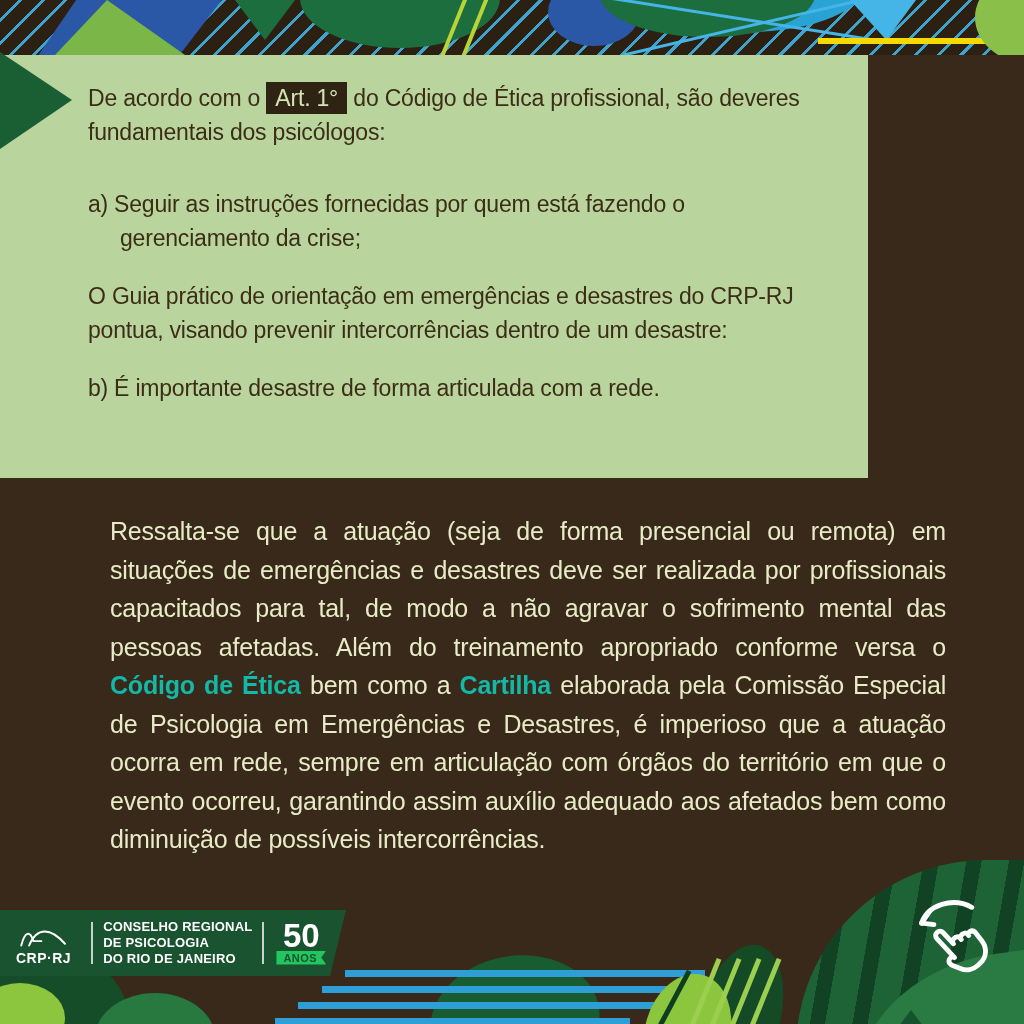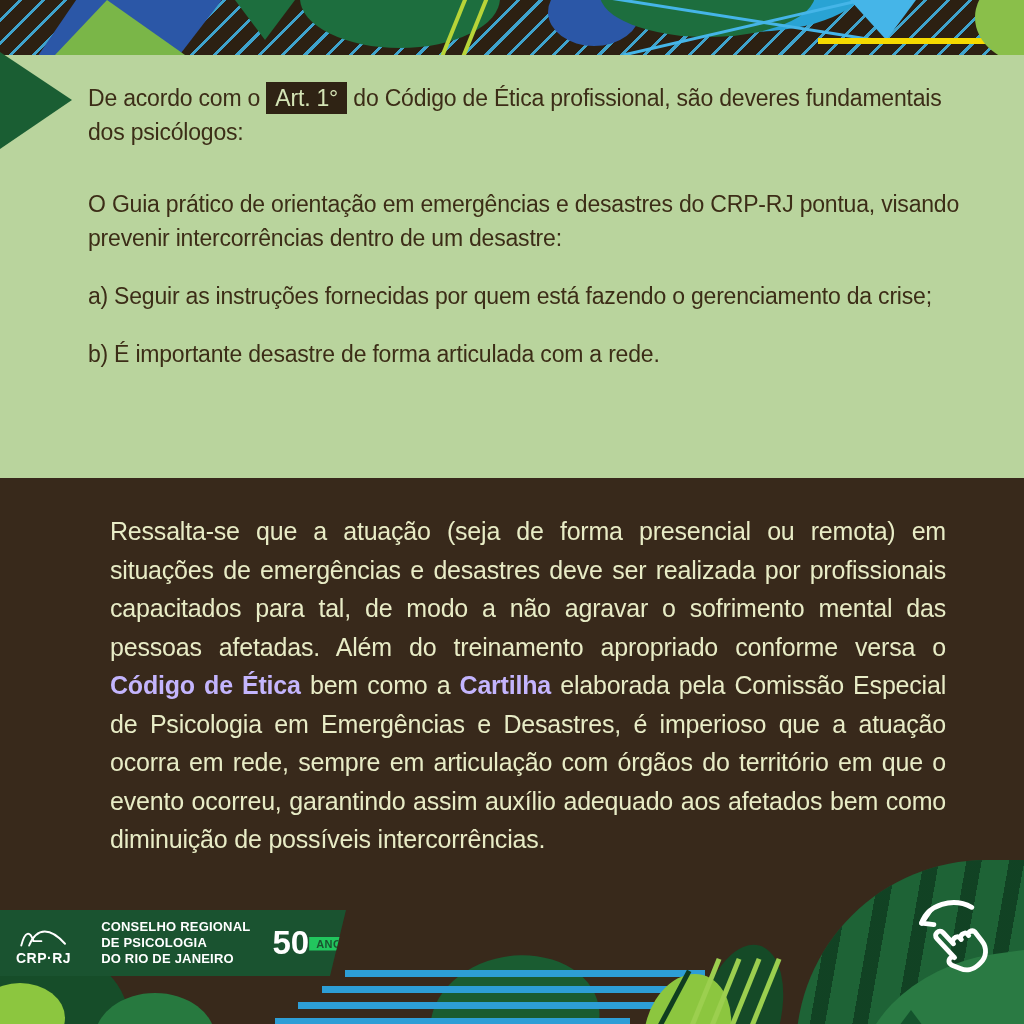--- a/index.html
+++ b/index.html
@@ -19,36 +19,36 @@
   .blue-halfdisc{left:548px;top:-22px;width:92px;height:68px;background:#2b57a7;border-radius:50%;}
   .teal-ellipse{left:628px;top:-70px;width:240px;height:102px;background:#29a3d4;border-radius:50%;}
   .green-blob{left:600px;top:-48px;width:215px;height:85px;background:#1d6e3e;border-radius:50%;}
   .cyan-line1{left:600px;top:18px;width:290px;height:3px;background:#45b5e8;transform:rotate(9deg);}
   .cyan-line2{left:620px;top:22px;width:280px;height:3px;background:#45b5e8;transform:rotate(-13deg);}
   .cyan-wedge{left:850px;top:0;width:66px;height:40px;background:#45b5e8;clip-path:polygon(0 0,100% 0,55% 100%);}
   .yellow-line{left:818px;top:38px;width:172px;height:6px;background:#f5d900;}
   .lime-blob{left:975px;top:-30px;width:120px;height:95px;background:#8abf4a;border-radius:50%;}
 
   
-  .panel{position:absolute;left:0;top:55px;width:1024px;height:423px;background:#b9d49d;z-index:2;
+  .panel{position:absolute;left:0;top:55px;width:868px;height:423px;background:#b9d49d;z-index:2;
          box-sizing:border-box;padding:26px 58px 0 88px;color:#3c2d17;}
   .panel-arrow{position:absolute;left:0;top:-3px;width:0;height:0;
                border-top:48px solid transparent;border-bottom:49px solid transparent;border-left:72px solid #1a5e33;}
   .p{margin:0 0 24px 0;font-size:23px;line-height:34px;letter-spacing:-0.2px;}
   .p-intro{margin-bottom:38px;}
   .p-item{padding-left:32px;text-indent:-32px;}
   .p-item .marker{margin-right:6px;}
   .p-last{margin-bottom:0;}
   .seg-box{background:#2f2314;color:#d4e4b5;padding:3px 9px;}
 
   
   .dark-section{position:absolute;left:0;top:478px;width:1024px;height:546px;background:#38291b;overflow:hidden;z-index:2;}
   .dark-p{margin:34px 78px 0 110px;font-size:25px;line-height:38.5px;letter-spacing:-0.2px;
           text-align:justify;color:#e8ecc6;position:relative;z-index:3;}
-  .seg-green{color:#c4b5fd;font-weight:bold;}
+  .seg-green{color:#14b8a6;font-weight:bold;}
 
   
   .leaf-dark-1{left:-30px;top:470px;width:160px;height:140px;background:#164d29;border-radius:50%;transform:rotate(15deg);}
   .leaf-lime-left{left:-25px;top:505px;width:90px;height:70px;background:#8cc63f;border-radius:50%;}
   .leaf-mid-left{left:95px;top:515px;width:120px;height:90px;background:#27793f;border-radius:50%;}
   .leaf-dark-2{left:430px;top:478px;width:170px;height:130px;background:#1a5c31;border-radius:50%;transform:rotate(-10deg);}
   .leaf-dark-3{left:700px;top:465px;width:80px;height:150px;background:#154a27;border-radius:50%;transform:rotate(15deg);}
   .bstripe{background:#2d9ed6;height:7px;}
   .bs1{left:345px;top:492px;width:360px;}
   .bs2{left:322px;top:508px;width:360px;}
@@ -67,21 +67,21 @@
 
   
   .footer-bar{position:absolute;left:0;top:432px;width:346px;height:66px;background:#1a5330;z-index:5;
               clip-path:polygon(0 0,100% 0,calc(100% - 16px) 100%,0 100%);
               display:flex;align-items:center;box-sizing:border-box;padding-left:16px;color:#ffffff;}
   .logo-col{display:flex;flex-direction:column;align-items:center;margin-right:10px;}
   .logo-text{font-size:14px;font-weight:bold;letter-spacing:.5px;margin-top:1px;}
   .bar-div{width:2px;height:42px;background:rgba(255,255,255,.75);margin:0 10px;}
   .org-col{display:flex;flex-direction:column;}
   .org-line{font-size:13px;font-weight:bold;line-height:16px;letter-spacing:.2px;white-space:nowrap;}
-  .anniv-col{display:flex;flex-direction:row;align-items:center;margin-left:2px;justify-content:center;}
+  .anniv-col{display:flex;flex-direction:column;align-items:center;margin-left:2px;justify-content:center;}
   .anniv-num{font-size:33px;font-weight:bold;line-height:28px;}
   .anniv-ribbon{background:#22c55e;color:#1a5330;font-size:11px;font-weight:bold;letter-spacing:.5px;
                 padding:1px 9px 1px 7px;margin-top:1px;clip-path:polygon(0 0,100% 0,90% 50%,100% 100%,0 100%);}
 </style>
 </head>
 <body>
 
 <div class="canvas">
 
   <div class="top-band">
@@ -98,22 +98,22 @@
     <div class="shape cyan-line1"></div>
     <div class="shape cyan-line2"></div>
     <div class="shape cyan-wedge"></div>
     <div class="shape yellow-line"></div>
     <div class="shape lime-blob"></div>
   </div>
 
   <div class="panel">
     <div class="panel-arrow"></div>
     <p class="p p-intro"><span>De acordo com o </span><span class="seg-box">Art. 1°</span><span> do Código de Ética profissional, são deveres fundamentais dos psicólogos:</span></p>
+    <p class="p p-item"><span class="marker">a)</span><span>Seguir as instruções fornecidas por quem está fazendo o gerenciamento da crise;</span></p>
     <p class="p">O Guia prático de orientação em emergências e desastres do CRP-RJ pontua, visando prevenir intercorrências dentro de um desastre:</p>
-    <p class="p p-item"><span class="marker">a)</span><span>Seguir as instruções fornecidas por quem está fazendo o gerenciamento da crise;</span></p>
     <p class="p p-item p-last"><span class="marker">b)</span><span>É importante desastre de forma articulada com a rede.</span></p>
   </div>
 
   <div class="dark-section">
     <p class="dark-p"><span>Ressalta-se que a atuação (seja de forma presencial ou remota) em situações de emergências e desastres deve ser realizada por profissionais capacitados para tal, de modo a não agravar o sofrimento mental das pessoas afetadas. Além do treinamento apropriado conforme versa o </span><span class="seg-green">Código de Ética</span><span> bem como a </span><span class="seg-green">Cartilha</span><span> elaborada pela Comissão Especial de Psicologia em Emergências e Desastres, é imperioso que a atuação ocorra em rede, sempre em articulação com órgãos do território em que o evento ocorreu, garantindo assim auxílio adequado aos afetados bem como diminuição de possíveis intercorrências.</span></p>
 
     <div class="shape leaf-dark-1"></div>
     <div class="shape leaf-lime-left"></div>
     <div class="shape leaf-mid-left"></div>
     <div class="shape leaf-dark-2"></div>

